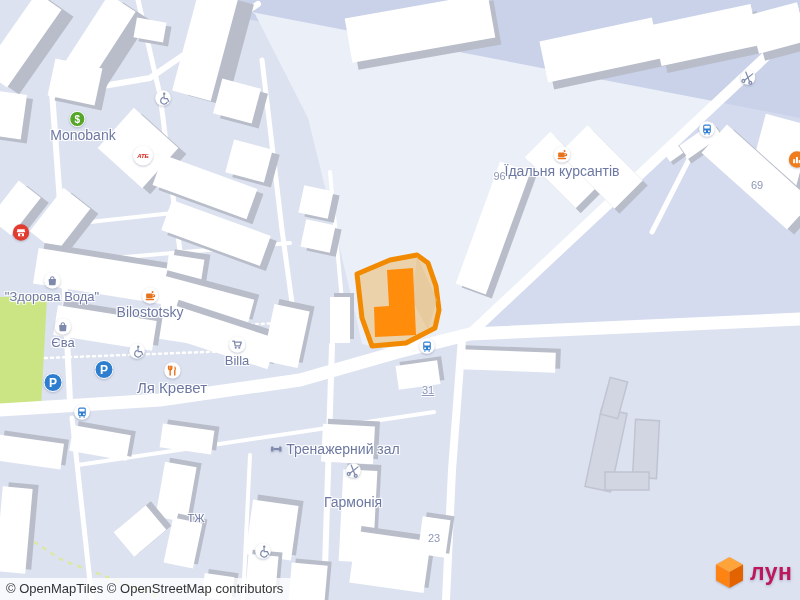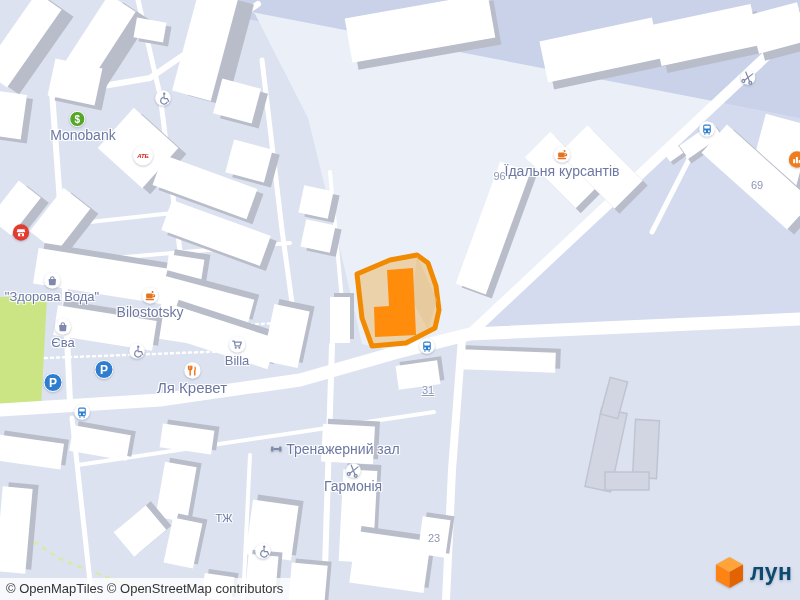--- a/index.html
+++ b/index.html
@@ -8,34 +8,34 @@
     --label:#6d78a2; --number:#8e97b5; --orange:#e8721c; --blue:#2e7ed0; --green:#55a629;
     --red:#d7261f; --slate:#7e89ac;
   }
   html,body{margin:0;padding:0;}
   body{font-family:"Liberation Sans",sans-serif;}
   #map{position:relative;width:800px;height:600px;overflow:hidden;background:var(--base);}
   #basemap{position:absolute;left:0;top:0;z-index:0;}
   #markers{position:absolute;left:0;top:0;width:800px;height:600px;z-index:2;pointer-events:none;}
   .marker{position:absolute;display:flex;flex-direction:column;align-items:center;
           transform:translate(-50%,-9px);white-space:nowrap;line-height:1.05;}
-  .marker.no-icon{transform:translate(-50%,-50%);margin-left:28px;}
+  .marker.no-icon{transform:translate(-50%,-50%);}
   .marker.inline{flex-direction:row;gap:2px;transform:translate(-50%,-50%);}
   .micon{display:block;}
   .micon svg{display:block;filter:drop-shadow(0 1px 1px rgba(90,100,130,.35));}
   .mlabel{color:var(--label);font-size:13px;margin-top:1px;
      text-shadow:-1px -1px 0 rgba(255,255,255,.95),1px -1px 0 rgba(255,255,255,.95),
                  -1px 1px 0 rgba(255,255,255,.95),1px 1px 0 rgba(255,255,255,.95),0 0 3px #fff;}
   .numlab{position:absolute;transform:translate(-50%,-50%);font-size:11px;color:var(--number);
      text-shadow:-1px -1px 0 rgba(255,255,255,.85),1px -1px 0 rgba(255,255,255,.85),
                  -1px 1px 0 rgba(255,255,255,.85),1px 1px 0 rgba(255,255,255,.85);}
   #attribution{position:absolute;left:0;bottom:0;z-index:4;background:rgba(255,255,255,.78);
      color:#333;font-size:13px;padding:3px 10px 4px 6px;}
   #lun-logo{position:absolute;left:716px;top:557px;z-index:3;display:flex;align-items:center;gap:7px;}
-  #lun-logo .lun-text{color:#0c4a6e;font-size:23px;font-weight:bold;letter-spacing:.5px;
+  #lun-logo .lun-text{color:#be185d;font-size:23px;font-weight:bold;letter-spacing:.5px;
      text-shadow:0 1px 3px rgba(120,130,160,.55);}
 </style>
 </head>
 <body>
 
 <div id="map">
 
   <svg id="basemap" width="800" height="600" viewBox="0 0 800 600" xmlns="http://www.w3.org/2000/svg">
 
     <rect x="0" y="0" width="800" height="600" fill="var(--base)"></rect>
@@ -350,21 +350,21 @@
         <span class="micon">
           <svg width="17" height="17" viewBox="0 0 17 17">
             <circle cx="8.5" cy="8.5" r="8.2" fill="#fff"></circle>
             <path d="M4,5.2 h1.6 l0.9,4.6 h4.9 l1.1,-3.6 h-6.3" fill="none" stroke="var(--slate)" stroke-width="1.3" stroke-linecap="round" stroke-linejoin="round"></path>
             <circle cx="7" cy="11.8" r="1.05" fill="var(--slate)"></circle>
             <circle cx="10.6" cy="11.8" r="1.05" fill="var(--slate)"></circle>
           </svg>
         </span>
         <span class="mlabel" style="font-size: 13px; text-align: center;">Billa</span>
       </div>
-      <div class="marker" style="left: 192px; top: 371px;">
+      <div class="marker" style="left: 172px; top: 371px;">
         <span class="micon">
           <svg width="17" height="17" viewBox="0 0 17 17">
             <circle cx="8.5" cy="8.5" r="8.2" fill="#fff"></circle>
             <g stroke="var(--orange)" stroke-width="1.4" stroke-linecap="round" fill="none">
               <path d="M6.2,4.2 V13"></path>
               <path d="M4.6,4.2 v2.2 a1.6,1.3 0 0 0 3.2,0 V4.2"></path>
               <path d="M10.8,13 V8.6"></path>
             </g>
             <path d="M10.6,3.9 c1.8,0.9 1.8,4 0.2,5 l-0.2,0 z" fill="var(--orange)"></path>
           </svg>
@@ -390,21 +390,21 @@
           <svg width="16" height="16" viewBox="0 0 16 16">
             <g fill="var(--slate)">
               <rect x="2.8" y="5.4" width="2.4" height="5.2" rx="0.7"></rect>
               <rect x="10.8" y="5.4" width="2.4" height="5.2" rx="0.7"></rect>
               <rect x="5.2" y="7.1" width="5.6" height="1.8" rx="0.5"></rect>
             </g>
           </svg>
         </span>
         <span class="mlabel" style="font-size: 14px;">Тренажерний зал</span>
       </div>
-      <div class="marker" style="left: 353px; top: 472px;">
+      <div class="marker" style="left: 353px; top: 472px; gap: 16px;">
         <span class="micon">
           <svg width="15" height="15" viewBox="0 0 16 16">
             <circle cx="8" cy="8" r="7.8" fill="#fff"></circle>
             <g stroke="var(--slate)" stroke-width="1.3" fill="none" stroke-linecap="round" transform="rotate(15 8 8)">
               <path d="M4.2,3 L11,12.2"></path>
               <path d="M11.8,3 L5,12.2"></path>
               <circle cx="4.2" cy="12.8" r="1.5"></circle>
               <circle cx="11.8" cy="12.8" r="1.5"></circle>
             </g>
           </svg>

